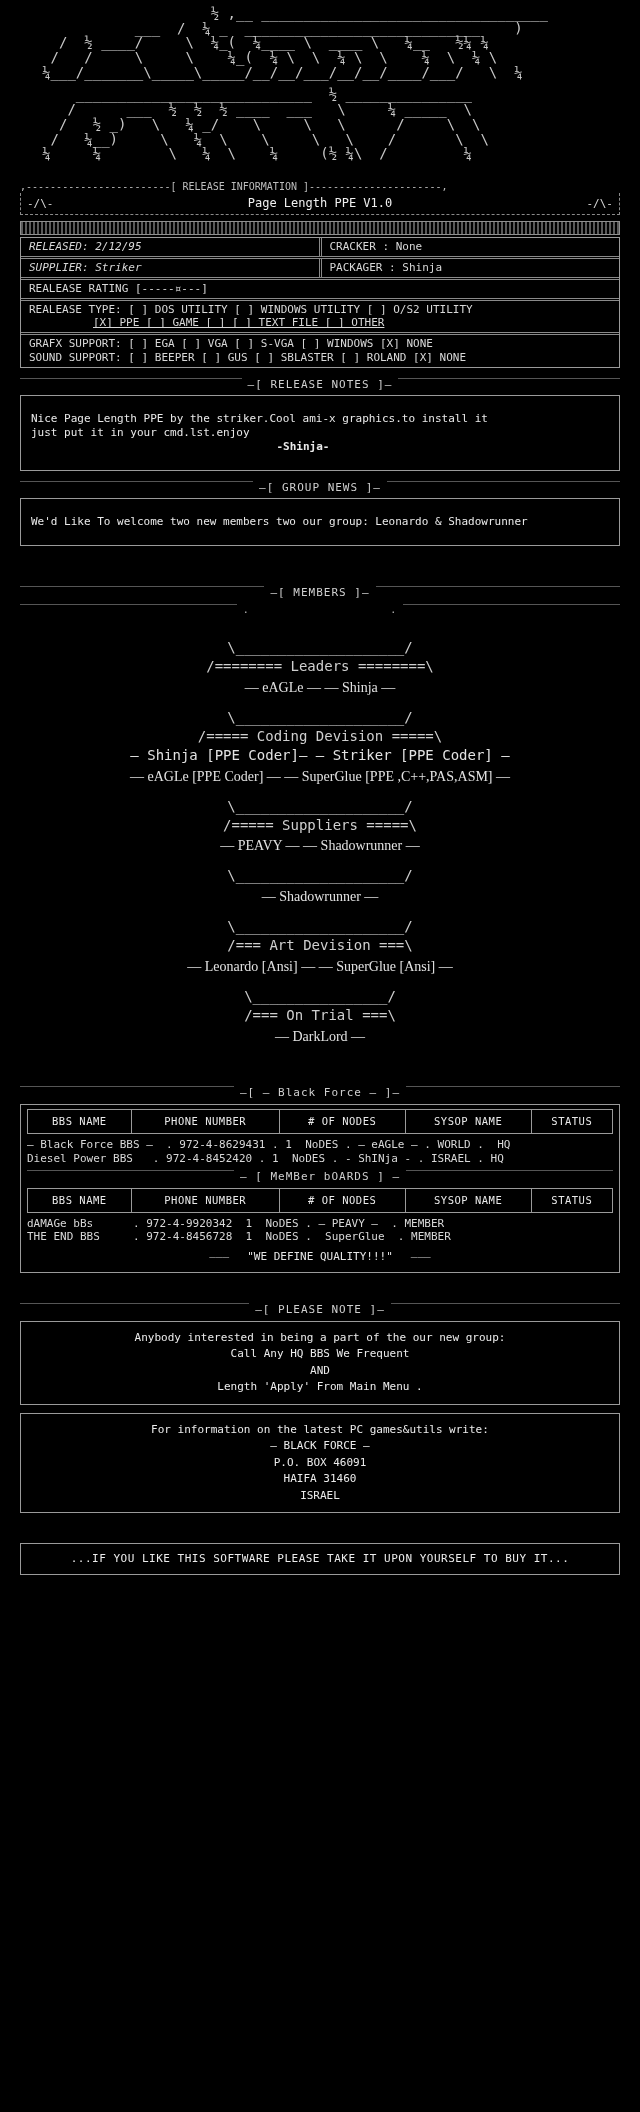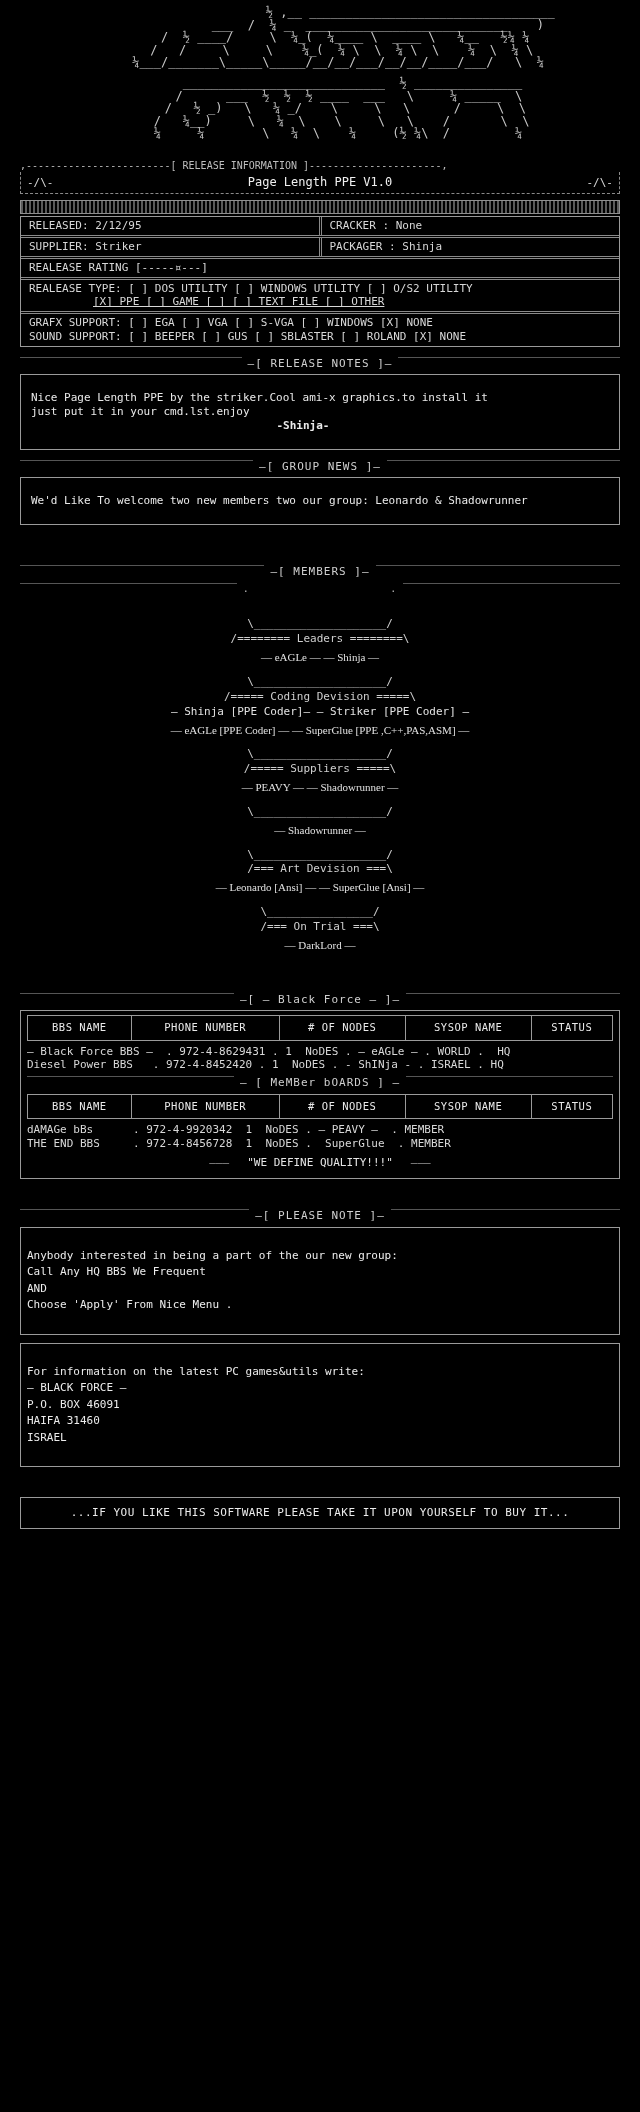--- a/index.html
+++ b/index.html
@@ -6,63 +6,63 @@
   body{
     width:640px;
     font-family:"DejaVu Sans Mono","Liberation Mono",monospace;
     color:#d8d8d8;
     font-size:11px;
     line-height:1.25;
   }
   .page{width:640px;min-height:2112px;position:relative;padding-top:6px;box-sizing:border-box;}
   pre{margin:0;font-family:"DejaVu Sans Mono","Liberation Mono",monospace;white-space:pre;}
 
-  .logo{font-size:12px;line-height:1.05;color:#c9c9c9;text-align:center;letter-spacing:0px;}
+  .logo{font-size:14px;line-height:1.05;color:#c9c9c9;text-align:left;letter-spacing:0px;}
   .logo2{margin-top:8px;}
 
   .wrap{width:600px;margin:0 auto;}
 
   
   .titlebar{
     display:flex;align-items:flex-start;gap:6px;color:#cfcfcf;font-size:11px;margin:10px 0 4px 0;
   }
   .titlebar .rule{flex:1;height:0;border-top:1px solid #555;}
   .titlebar .lbl{white-space:pre;letter-spacing:1px;}
 
   .bar{
     border:1px solid #8f8f8f;height:12px;margin:6px 0 2px 0;background:
       repeating-linear-gradient(90deg,#5a5a5a 0 2px,#000 2px 4px);
   }
   .infobox{border:1px solid #9a9a9a;}
   .infobox .row{display:flex;border-bottom:3px double #8a8a8a;}
   .infobox .row:last-child{border-bottom:none;align-items:flex-end;}
   .infobox .cell{padding:2px 8px;}
-  .infobox .cell.l{flex:1;border-right:3px double #8a8a8a;}
+  .infobox .cell.l{flex:1;border-right:3px double #8a8a8a;font-style:italic;}
   .infobox .cell.r{flex:1;}
   .infobox .full{padding:2px 8px;flex:1;}
 
   .notes{border:1px solid #9a9a9a;padding:16px 10px;font-size:11px;color:#eaeaea;}
   .notes .sig{text-align:center;padding-right:34px;font-weight:bold;}
 
-  .memblock{text-align:center;color:#e2e2e2;font-size:11px;line-height:1.35;margin-top:4px;}
+  .memblock{text-align:center;color:#e2e2e2;font-size:14px;line-height:1.35;margin-top:4px;}
   .memblock .slash{color:#cfcfcf;}
   .memblock .names{margin:3px 0 10px 0;font-family:Liberation Serif, serif;}
 
   table.bbs{width:100%;border-collapse:collapse;font-size:10.5px;color:#eaeaea;}
   table.bbs th{
     border:1px solid #9a9a9a;padding:5px 4px;font-weight:normal;letter-spacing:0.5px;
   }
   .bbsrows{padding:4px 0 2px 0;}
   .bbsrows div{white-space:pre;}
 
   .outerbox{border:1px solid #9a9a9a;padding:4px 6px;}
   .quote{display:flex;align-items:center;justify-content:center;gap:18px;color:#e6e6e6;font-size:11px;padding:4px 0;}
   .quote .dash{color:#9a9a9a;}
 
-  .footerbox{border:1px solid #9a9a9a;padding:20px 6px;text-align:left;font-size:11px;color:#ececec;line-height:1.5;}
+  .footerbox{border:1px solid #9a9a9a;padding:8px 6px;text-align:center;font-size:11px;color:#ececec;line-height:1.5;}
   .buybox{border:1px solid #9a9a9a;padding:8px 6px;text-align:center;font-size:11px;color:#ececec;letter-spacing:0.5px;}
 
   .spacer8{height:8px;}
   .spacer14{height:14px;}
   .spacer20{height:20px;}
   .spacer30{height:30px;}
   .tiny{font-size:10px;color:#b5b5b5;}
 </style>
 </head>
 <body>
@@ -248,21 +248,21 @@
 
     <div class="titlebar">
       <span class="rule"></span>
       <span class="lbl">—[ <span>PLEASE NOTE</span> ]—</span>
       <span class="rule"></span>
     </div>
     <div class="footerbox">
       <div>Anybody interested in being a part of the our new group:</div>
       <div>Call Any HQ BBS We Frequent</div>
       <div>AND</div>
-      <div>Choose 'Apply' From Nice Menu .</div>
+      <div>Length 'Apply' From Main Menu .</div>
     </div>
 
     <div class="spacer8"></div>
 
     <div class="footerbox">
       <div>For information on the latest PC games&amp;utils write:</div>
       <div>— BLACK FORCE —</div>
       <div>P.O. BOX  46091</div>
       <div>HAIFA 31460</div>
       <div>ISRAEL</div>

